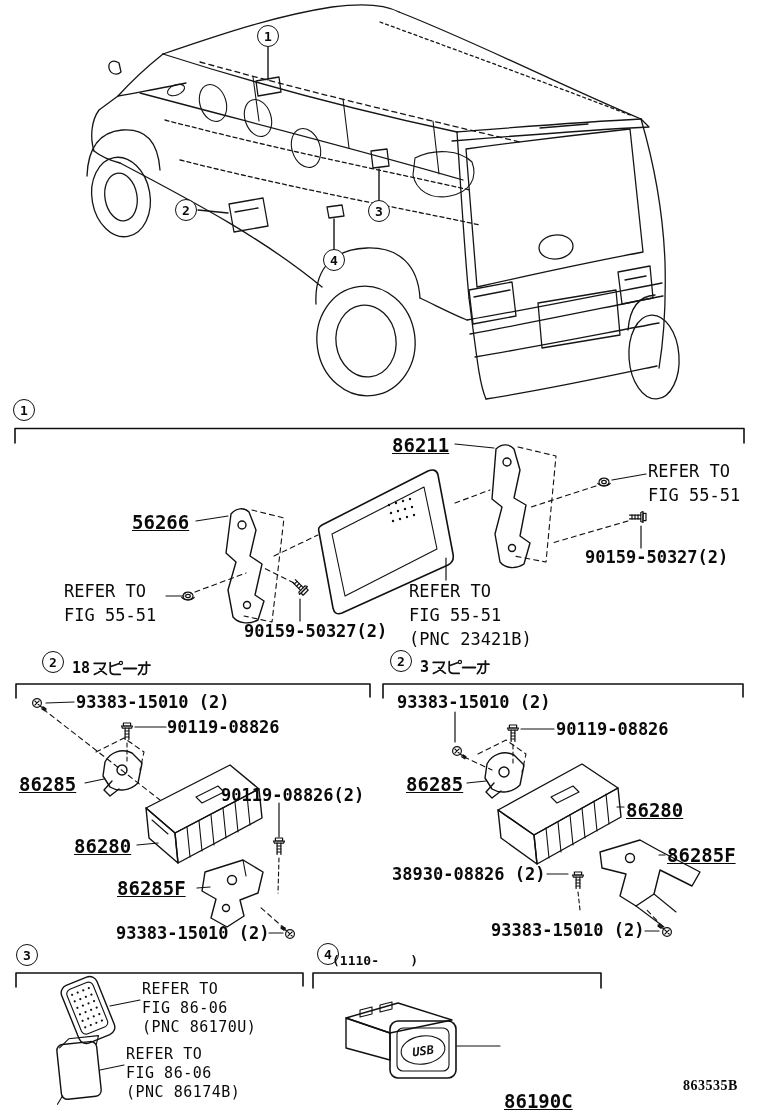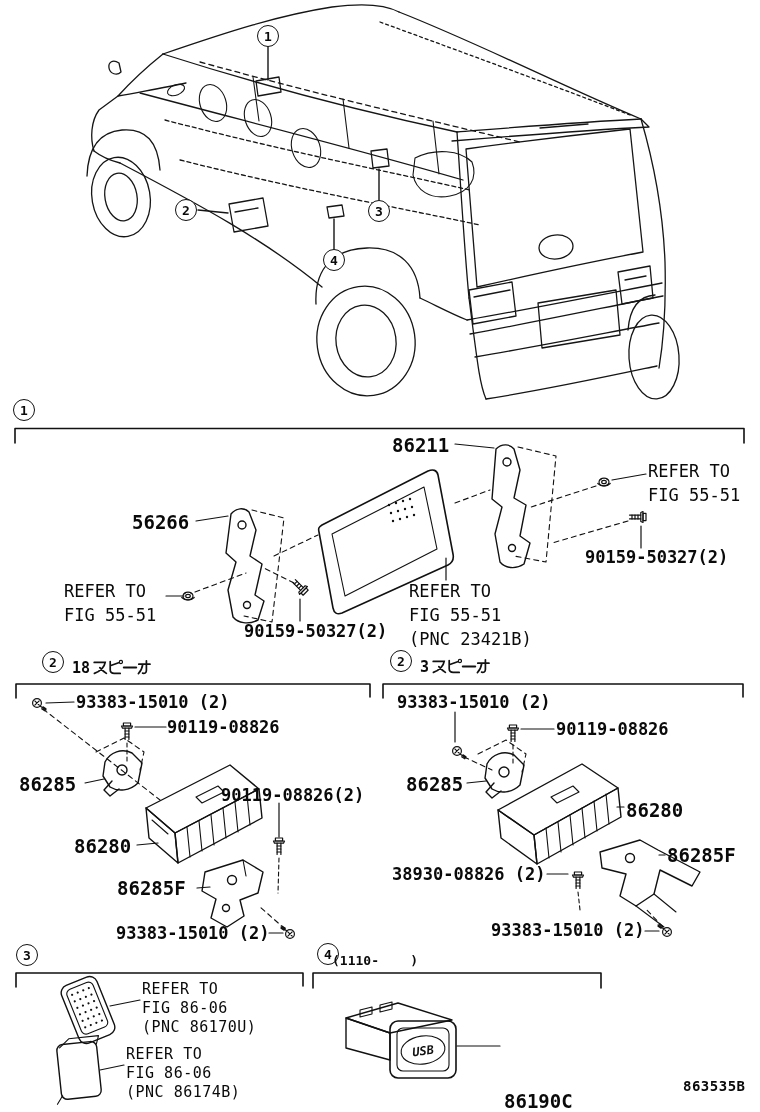--- a/index.html
+++ b/index.html
@@ -1,29 +1,29 @@
 <!DOCTYPE html>
 <html><head>
 <meta charset="utf-8">
 <style>
   html,body{margin:0;padding:0;background:#fff;}
   #fig{position:relative;width:760px;height:1112px;background:#fff;overflow:hidden;
        font-family:"DejaVu Sans Mono",monospace;color:#0a0a0a;}
   #art{position:absolute;left:0;top:0;}
   .plabel{position:absolute;font-weight:bold;font-size:17px;line-height:1;white-space:pre;}
-  .plabel.lg{font-size:19px;}
+  .plabel.lg{font-size:19px;text-decoration:underline;}
   .refer{position:absolute;font-weight:normal;font-size:17px;line-height:24px;white-space:pre;}
   .refer.tight{font-size:15px;line-height:19px;letter-spacing:.5px;}
   .circ{position:absolute;width:20px;height:20px;border:1.6px solid #111;border-radius:50%;
         display:flex;align-items:center;justify-content:center;
         font-weight:bold;font-size:13px;line-height:1;background:#fff;}
-  .variant{position:absolute;display:flex;gap:2px;font-weight:bold;font-size:15px;}
+  .variant{position:absolute;display:flex;align-items:center;gap:2px;font-weight:bold;font-size:15px;}
   .variant svg{display:block;}
   .datecode{position:absolute;font-weight:bold;font-size:13px;white-space:pre;}
-  .figcode{position:absolute;font-weight:bold;font-size:14px;letter-spacing:.5px;}
+  .figcode{position:absolute;font-weight:bold;font-size:14px;letter-spacing:.5px;font-family:Liberation Serif, serif;}
   .vh{position:absolute;opacity:0;font-size:2px;pointer-events:none;}
 </style>
 </head>
 <body>
 
 <div id="fig">
 
 <svg id="art" width="760" height="1112" viewBox="0 0 760 1112">
 <defs>
   <g id="sym-screw" stroke="#111" fill="none" stroke-width="1.2" stroke-linecap="round">

